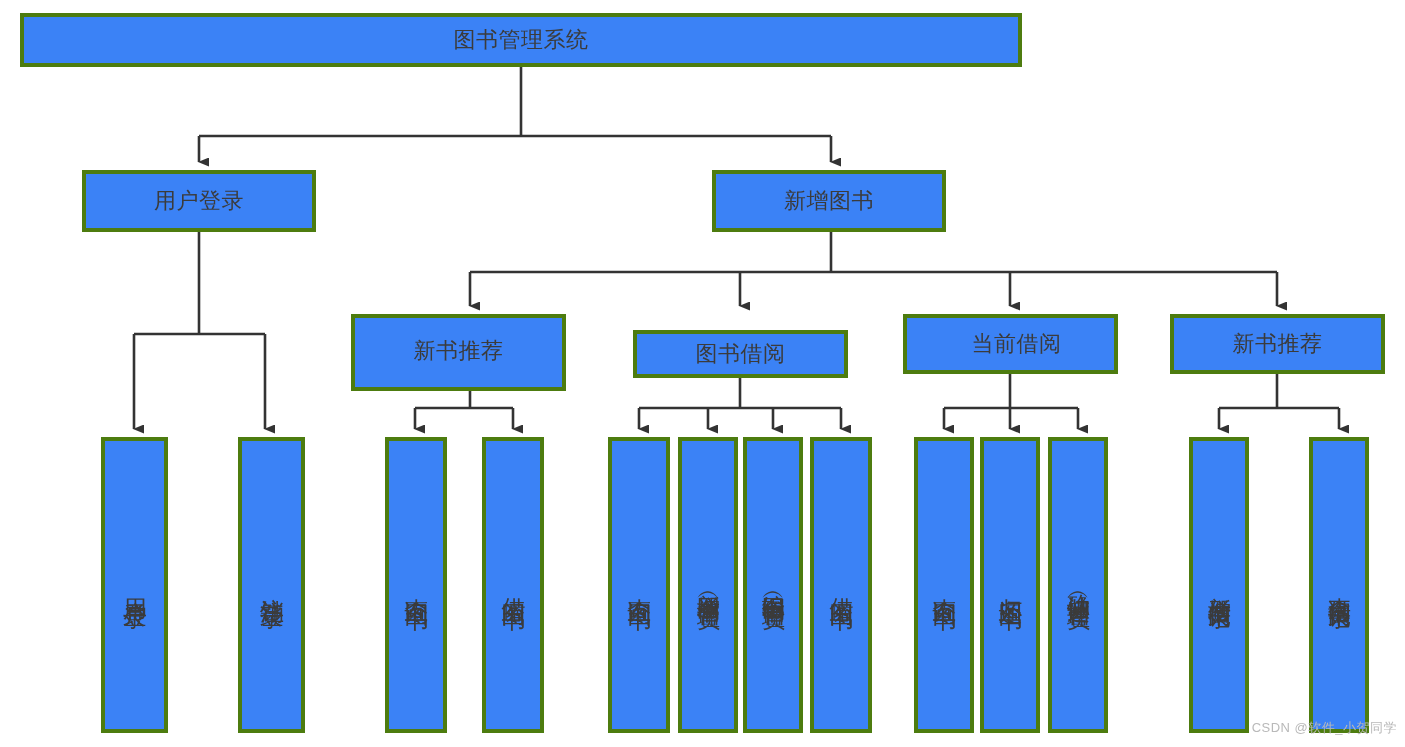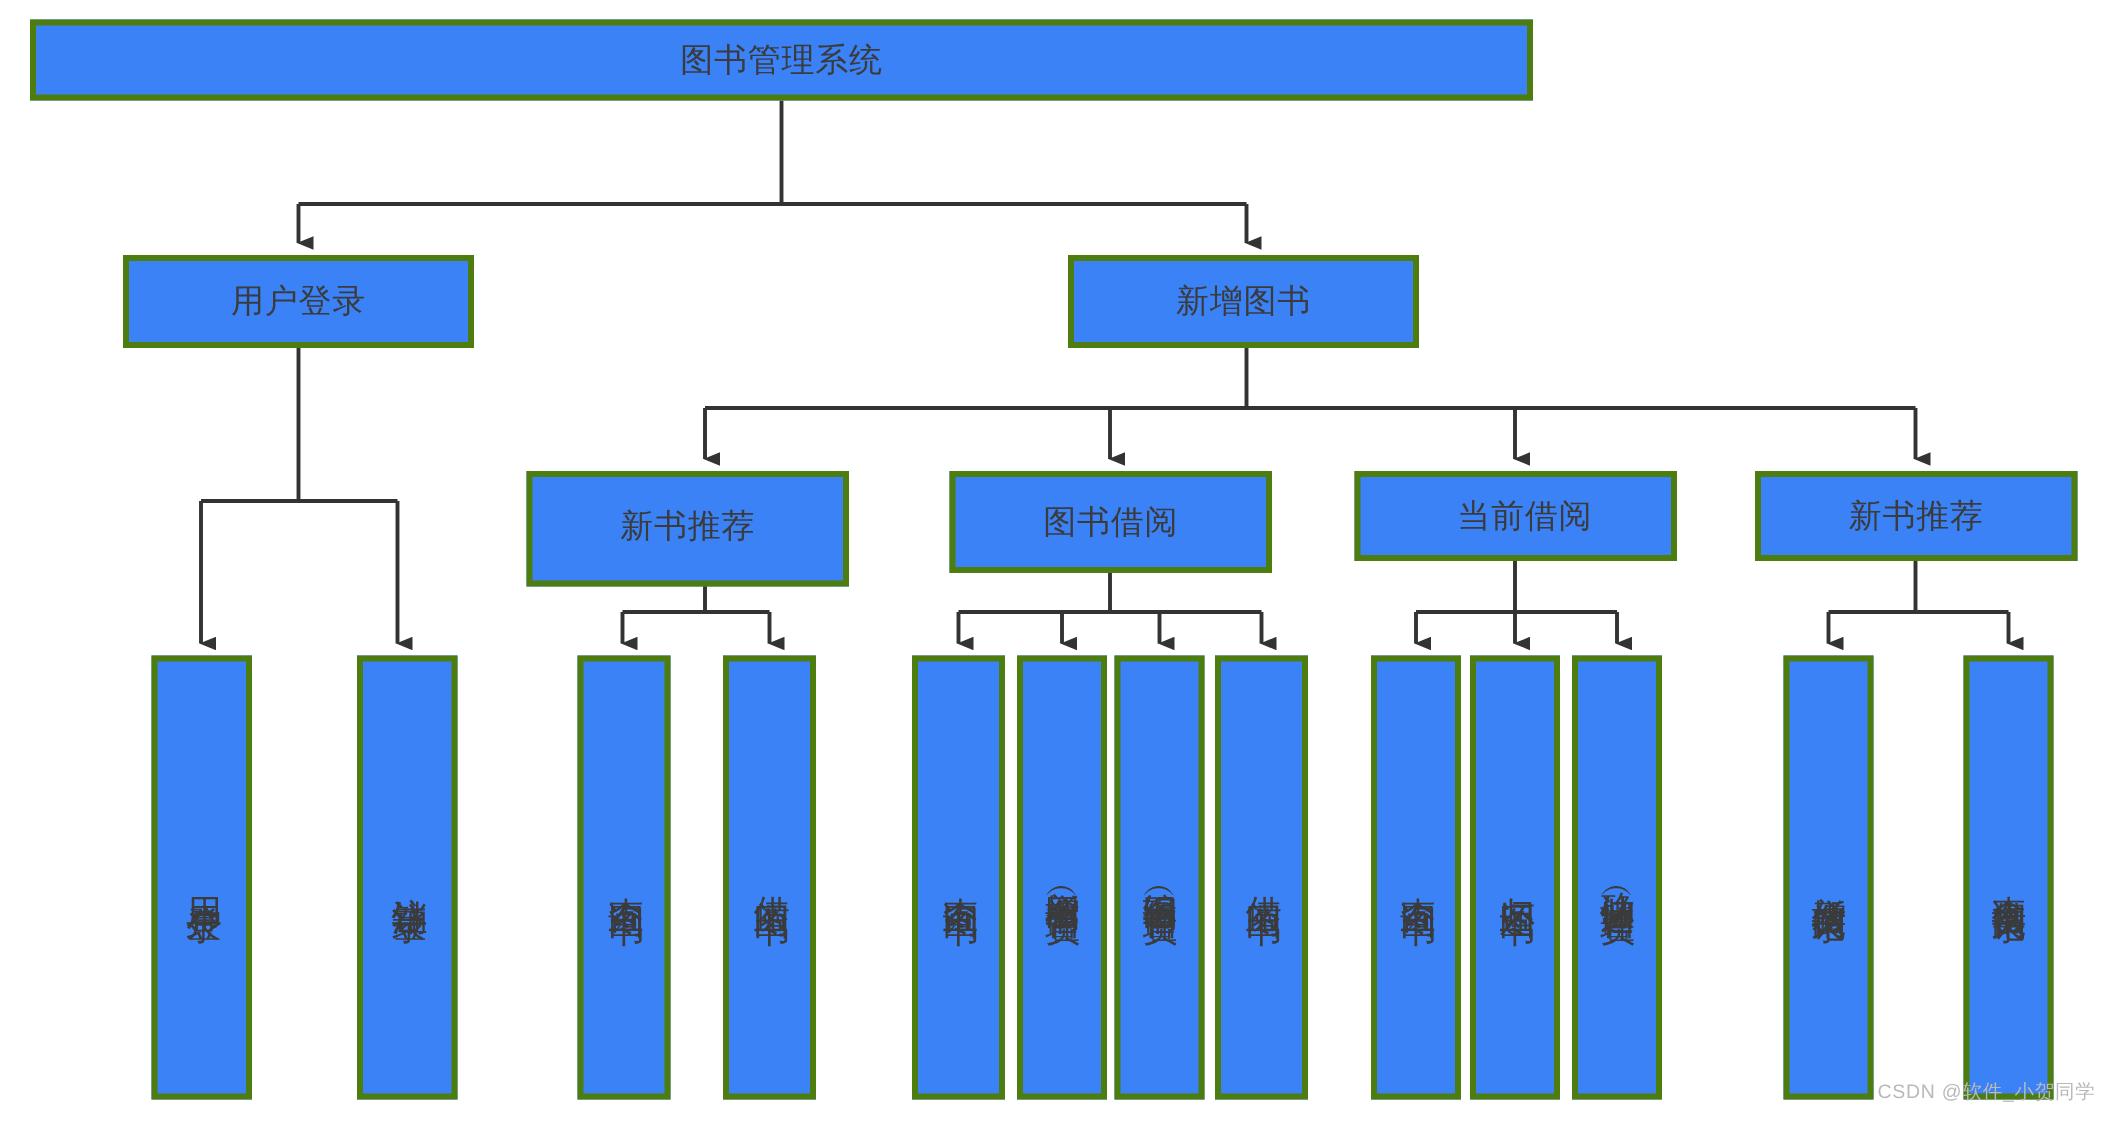--- a/index.html
+++ b/index.html
@@ -138,21 +138,21 @@
   <div class="node horiz" style="left:82px; top:170px; width:234px; height:62px;">
     <span class="node-label">用户登录</span>
   </div>
   <div class="node horiz" style="left:712px; top:170px; width:234px; height:62px;">
     <span class="node-label">新增图书</span>
   </div>
 
   <div class="node horiz" style="left:351px; top:314px; width:215px; height:77px;font-family:Liberation Mono, monospace;">
     <span class="node-label">新书推荐</span>
   </div>
-  <div class="node horiz" style="left:633px; top:314px; width:215px; height:68px;">
+  <div class="node horiz" style="left:633px; top:330px; width:215px; height:48px;">
     <span class="node-label">图书借阅</span>
   </div>
   <div class="node horiz" style="left:903px; top:314px; width:215px; height:60px;padding-left:12px;">
     <span class="node-label">当前借阅</span>
   </div>
   <div class="node horiz" style="left:1170px; top:314px; width:215px; height:60px;">
     <span class="node-label">新书推荐</span>
   </div>
 
   <div class="node vert" style="left:101px; top:437px; width:67px; height:296px;">

